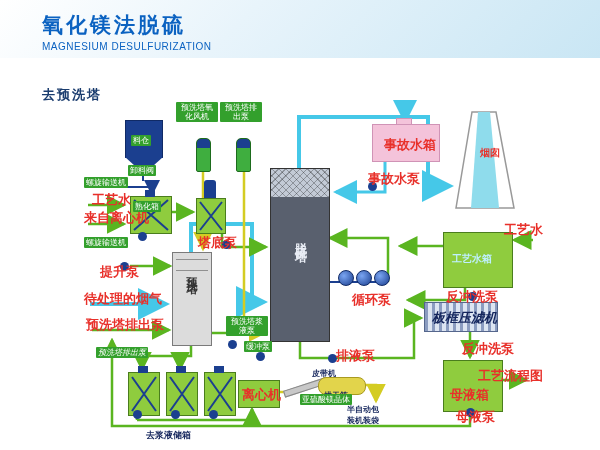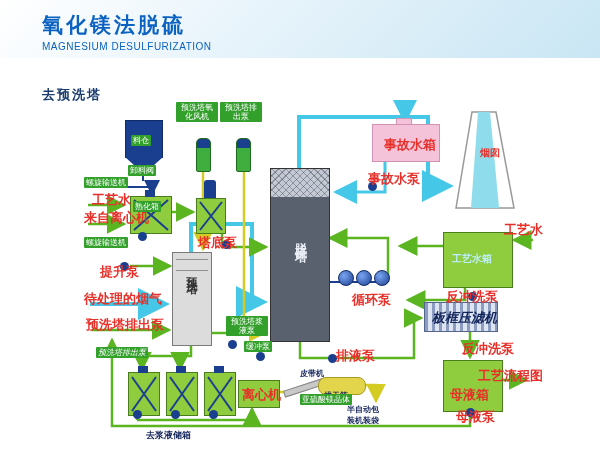--- a/index.html
+++ b/index.html
@@ -214,21 +214,21 @@
 <div class="rlabel" style="left:462px;top:340px;">反冲洗泵</div>
 <div class="tank" style="left:443px;top:360px;width:58px;height:50px;"></div>
 <div class="rlabel" style="left:450px;top:386px;">母液箱</div>
 <div class="rlabel" style="left:478px;top:367px;">工艺流程图</div>
 <div class="rlabel" style="left:456px;top:408px;">母液泵</div>
 <div class="pump" style="left:466px;top:408px;"></div>
 
 <div class="tank" style="left:238px;top:380px;width:40px;height:26px;"></div>
 <div class="rlabel" style="left:242px;top:386px;">离心机</div>
 <div class="belt"></div>
-<div class="dlabel" style="left:300px;top:368px;font-family:Liberation Mono, monospace;">皮带机</div>
+<div class="dlabel" style="left:312px;top:368px;font-family:Liberation Mono, monospace;">皮带机</div>
 <div class="dryer"></div>
 <div class="dlabel" style="left:324px;top:390px;">烘干筒</div>
 <div class="glabel" style="left:300px;top:394px;">亚硫酸镁晶体</div>
 <div class="dlabel wrap" style="left:344px;top:404px;width:38px;">半自动包装机装袋</div>
 
 <div class="tank" style="left:128px;top:372px;width:30px;height:42px;">
   <svg width="30" height="42">
       <path d="M3,4 L27,38 M27,4 L3,38" stroke="#1b3f8f" stroke-width="2" fill="none"></path>
     </svg>
 </div>

